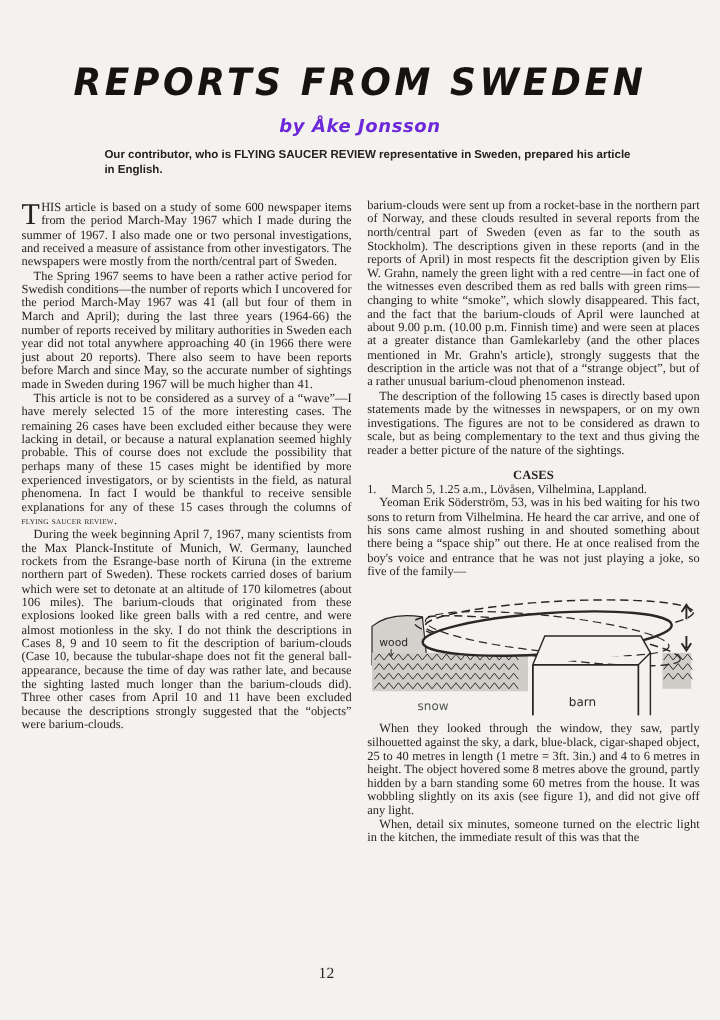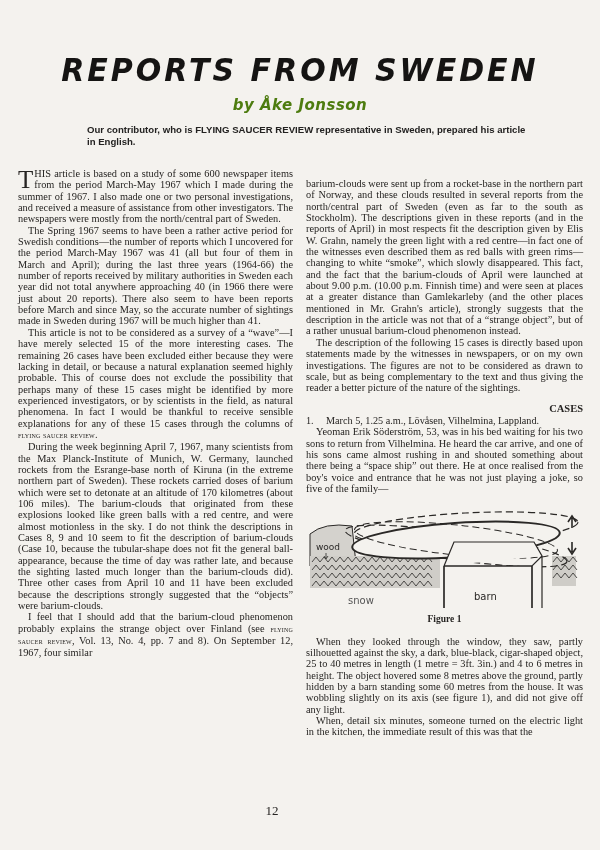--- a/index.html
+++ b/index.html
@@ -18,44 +18,44 @@
     font-size: 30px; letter-spacing: 3px;
     color: #151413;
     transform: scaleY(1.05);
   }
   .byline {
     position: absolute; left: 0; top: 96px; width: 600px;
     text-align: center;
     font-family: "DejaVu Sans", sans-serif;
     font-weight: bold; font-style: italic;
     font-size: 15px; letter-spacing: 0.5px;
-    color: #4d7c0f;
+    color: #6d28d9;
   }
   .intro {
     position: absolute; left: 87px; top: 124px; width: 440px;
     font-family: Liberation Sans, sans-serif;
     font-weight: bold; font-size: 9.6px; line-height: 12px;
     color: #232221;
   }
   .col {
     position: absolute; top: 168px;
     font-size: 10.35px; line-height: 11.35px;
     text-align: justify;
   }
   .col-left { left: 18px; width: 275px; }
-  .col-right { left: 306px; width: 277px; top: 178px; }
+  .col-right { left: 306px; width: 277px; top: 166px; }
   .col p { margin: 0; text-indent: 10px; }
   .col p.first { text-indent: 0; }
   .dropcap {
     float: left; font-size: 25px; line-height: 20px;
     margin: 2px 1px 0 0; padding: 0;
   }
   .sc { font-variant: small-caps; font-size: 9px; letter-spacing: 0.2px; }
   .cases-head {
-    text-align: right; font-weight: bold; font-size: 10.5px;
+    text-align: center; font-weight: bold; font-size: 10.5px;
     margin-top: 9px; margin-bottom: 1px;
   }
   .case-title { font-weight: normal; font-size: 10.2px; text-indent: 0 !important; }
   .case-title .num { display: inline-block; width: 20px; }
   .figure {
     position: relative; width: 277px; height: 110px; margin: 10px 0 0 0;
   }
   .figure svg { position: absolute; left: 0; top: 0; }
   .fig-caption {
     text-align: center; font-weight: bold; font-size: 9.5px;
@@ -71,21 +71,20 @@
 
 <div class="title">REPORTS FROM SWEDEN</div>
 <div class="byline">by Åke Jonsson</div>
 <div class="intro"><span>Our contributor, who is </span><span>FLYING SAUCER REVIEW</span><span> representative in Sweden, prepared his article in English.</span></div>
 
 <div class="col col-left">
   <p class="first"><span class="dropcap">T</span><span>HIS article is based on a study of some 600 newspaper items from the period March-May 1967 which I made during the summer of 1967. I also made one or two personal investigations, and received a measure of assistance from other investigators. The newspapers were mostly from the north/central part of Sweden.</span></p>
   <p>The Spring 1967 seems to have been a rather active period for Swedish conditions—the number of reports which I uncovered for the period March-May 1967 was 41 (all but four of them in March and April); during the last three years (1964-66) the number of reports received by military authorities in Sweden each year did not total anywhere approaching 40 (in 1966 there were just about 20 reports). There also seem to have been reports before March and since May, so the accurate number of sightings made in Sweden during 1967 will be much higher than 41.</p>
   <p><span>This article is not to be considered as a survey of a “wave”—I have merely selected 15 of the more interesting cases. The remaining 26 cases have been excluded either because they were lacking in detail, or because a natural explanation seemed highly probable. This of course does not exclude the possibility that perhaps many of these 15 cases might be identified by more experienced investigators, or by scientists in the field, as natural phenomena. In fact I would be thankful to receive sensible explanations for any of these 15 cases through the columns of </span><span class="sc">flying saucer review</span><span>.</span></p>
   <p>During the week beginning April 7, 1967, many scientists from the Max Planck-Institute of Munich, W. Germany, launched rockets from the Esrange-base north of Kiruna (in the extreme northern part of Sweden). These rockets carried doses of barium which were set to detonate at an altitude of 170 kilometres (about 106 miles). The barium-clouds that originated from these explosions looked like green balls with a red centre, and were almost motionless in the sky. I do not think the descriptions in Cases 8, 9 and 10 seem to fit the description of barium-clouds (Case 10, because the tubular-shape does not fit the general ball-appearance, because the time of day was rather late, and because the sighting lasted much longer than the barium-clouds did). Three other cases from April 10 and 11 have been excluded because the descriptions strongly suggested that the “objects” were barium-clouds.</p>
-  <p><span>I feel that I should add that the barium-cloud phenomenon probably explains the strange object over Finland (see </span><span class="sc">flying saucer review</span><span>, Vol. 13, No. 4, pp. 7 and 8). On September 12, 1967, four similar</span></p>
 </div>
 
 <div class="col col-right">
   <p class="first">barium-clouds were sent up from a rocket-base in the northern part of Norway, and these clouds resulted in several reports from the north/central part of Sweden (even as far to the south as Stockholm). The descriptions given in these reports (and in the reports of April) in most respects fit the description given by Elis W. Grahn, namely the green light with a red centre—in fact one of the witnesses even described them as red balls with green rims—changing to white “smoke”, which slowly disappeared. This fact, and the fact that the barium-clouds of April were launched at about 9.00 p.m. (10.00 p.m. Finnish time) and were seen at places at a greater distance than Gamlekarleby (and the other places mentioned in Mr. Grahn's article), strongly suggests that the description in the article was not that of a “strange object”, but of a rather unusual barium-cloud phenomenon instead.</p>
   <p>The description of the following 15 cases is directly based upon statements made by the witnesses in newspapers, or on my own investigations. The figures are not to be considered as drawn to scale, but as being complementary to the text and thus giving the reader a better picture of the nature of the sightings.</p>
   <div class="cases-head">CASES</div>
   <p class="case-title"><span class="num">1.</span><span>March 5, 1.25 a.m., Lövåsen, Vilhelmina, Lappland.</span></p>
   <p>Yeoman Erik Söderström, 53, was in his bed waiting for his two sons to return from Vilhelmina. He heard the car arrive, and one of his sons came almost rushing in and shouted something about there being a “space ship” out there. He at once realised from the boy's voice and entrance that he was not just playing a joke, so five of the family—</p>
 
   <div class="figure">
@@ -120,19 +119,18 @@
 
       <path d="M266 24 L266 14 M262 18 L266 12 L270 18" stroke="#2a2826" stroke-width="1.6" fill="none"></path>
       <path d="M266 38 L266 48 M262 44 L266 50 L270 44" stroke="#2a2826" stroke-width="1.6" fill="none"></path>
 
       <text x="10" y="46" font-family="DejaVu Sans, sans-serif" font-size="9" fill="#2a2826">wood</text>
       <path d="M20 49 L20 54 M18 52 L20 55 L22 52" stroke="#2a2826" stroke-width="0.8" fill="none"></path>
       <text x="42" y="100" font-family="DejaVu Sans, sans-serif" font-size="10" fill="#555">snow</text>
       <text x="168" y="96" font-family="DejaVu Sans, sans-serif" font-size="10" fill="#2a2826">barn</text>
     </svg>
   </div>
-  <div class="fig-caption">Figure 1</div>
 
   <p>When they looked through the window, they saw, partly silhouetted against the sky, a dark, blue-black, cigar-shaped object, 25 to 40 metres in length (1 metre = 3ft. 3in.) and 4 to 6 metres in height. The object hovered some 8 metres above the ground, partly hidden by a barn standing some 60 metres from the house. It was wobbling slightly on its axis (see figure 1), and did not give off any light.</p>
   <p>When, detail six minutes, someone turned on the electric light in the kitchen, the immediate result of this was that the</p>
 </div>
 
 <div class="page-num">12</div>
 
 </body></html>

